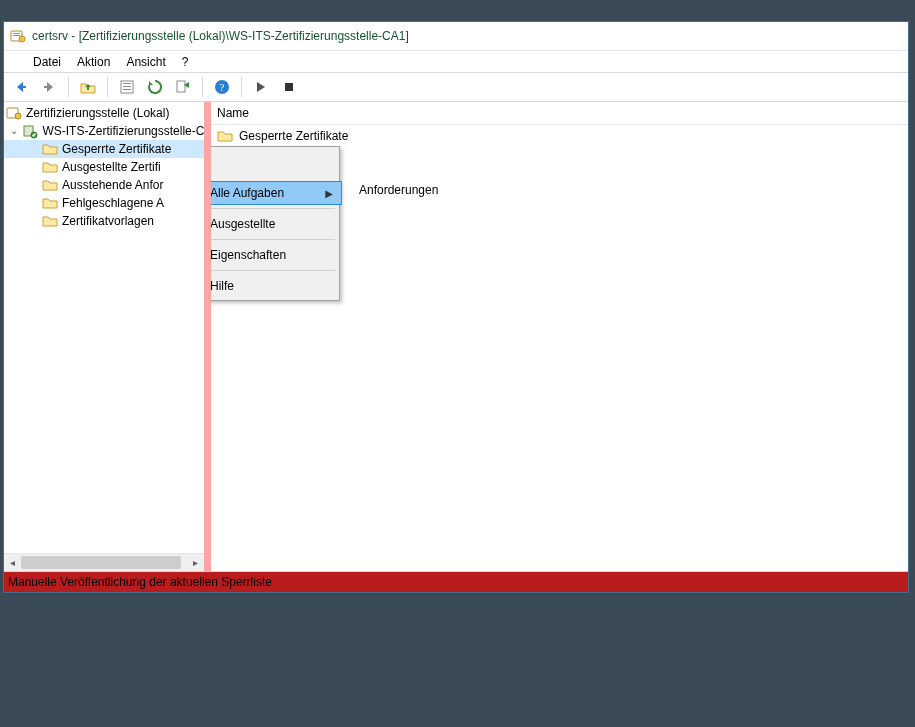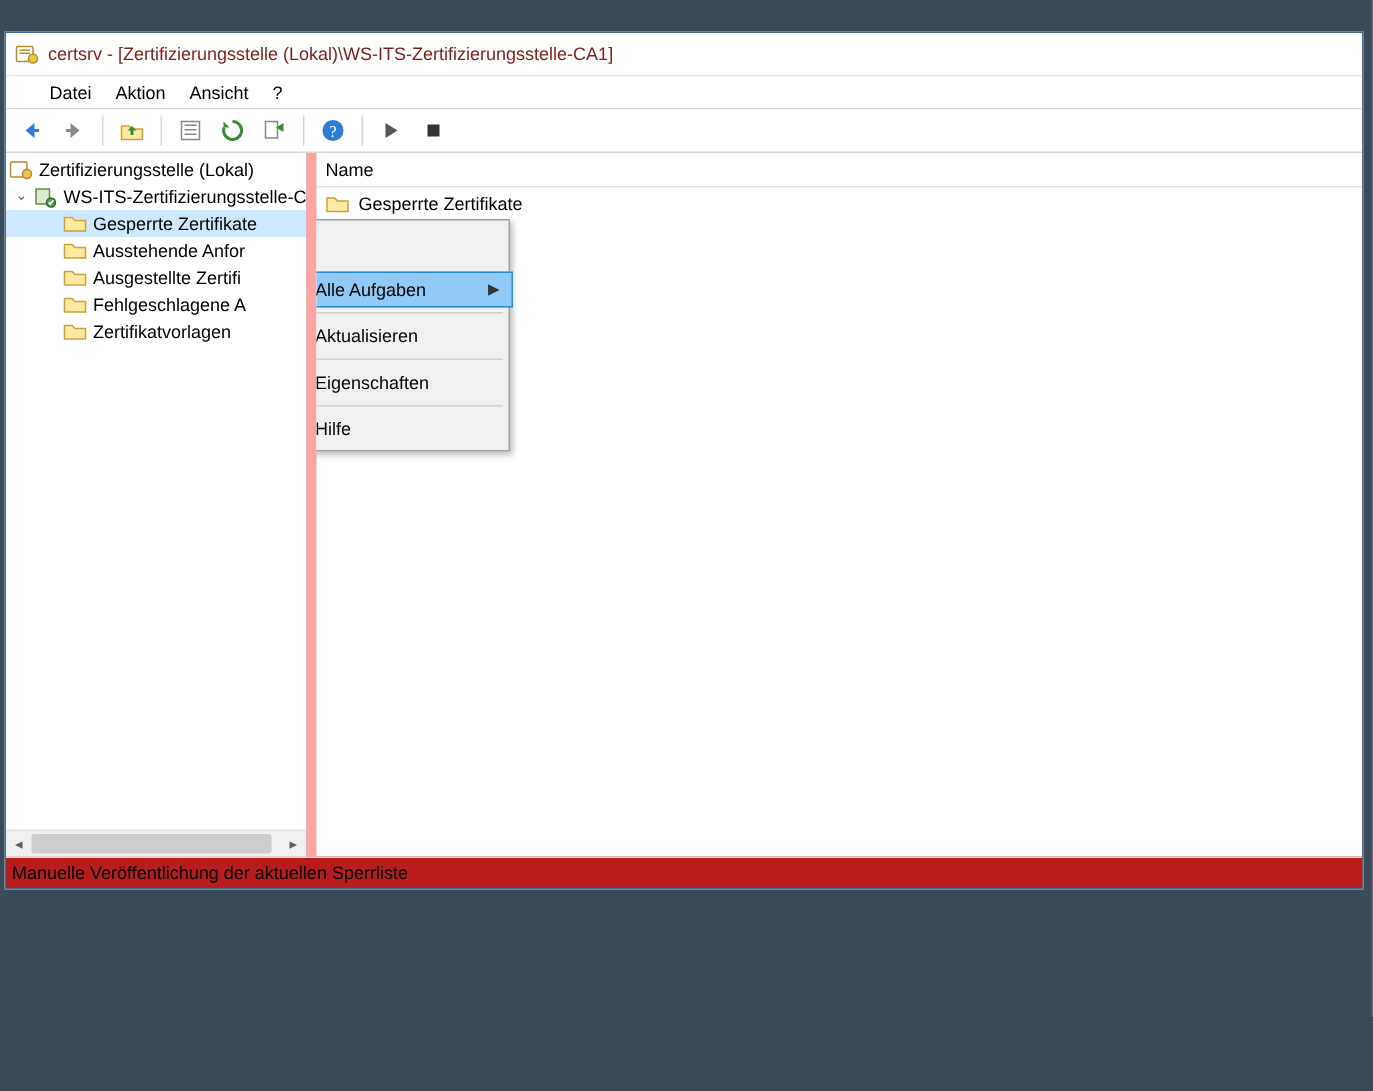--- a/index.html
+++ b/index.html
@@ -30,21 +30,21 @@
     display: flex;
     align-items: center;
     padding: 0 6px;
     gap: 6px;
     border-bottom: 1px solid #e5e5e5;
   }
   .titlebar .app-icon {
     width: 16px; height:16px;
     display: inline-flex; align-items:center; justify-content:center;
   }
-  .titlebar .title { color:#7f1d1d; }
+  .titlebar .title { color:#14532d; }
   .menubar {
     height: 21px;
     background: #fff;
     display: flex;
     align-items: center;
     padding: 0 21px;
     border-bottom: 1px solid #d8d8d8;
   }
   .menubar .item {
     padding: 2px 8px;
@@ -328,29 +328,29 @@
               </svg>
           </span>
           <span class="label">Gesperrte Zertifikate</span>
         </div>
         <div class="tree-row ind2">
           <span class="ic">
             <svg width="16" height="16" viewBox="0 0 16 16">
                 <path d="M1 4 h5 l2 2 h7 v7 h-14 z" fill="#ffe9a3" stroke="#caa23a"></path>
               </svg>
           </span>
+          <span class="label">Ausgestellte Zertifi</span>
+        </div>
+        <div class="tree-row ind2">
+          <span class="ic">
+            <svg width="16" height="16" viewBox="0 0 16 16">
+                <path d="M1 4 h5 l2 2 h7 v7 h-14 z" fill="#ffe9a3" stroke="#caa23a"></path>
+              </svg>
+          </span>
           <span class="label">Ausstehende Anfor</span>
-        </div>
-        <div class="tree-row ind2">
-          <span class="ic">
-            <svg width="16" height="16" viewBox="0 0 16 16">
-                <path d="M1 4 h5 l2 2 h7 v7 h-14 z" fill="#ffe9a3" stroke="#caa23a"></path>
-              </svg>
-          </span>
-          <span class="label">Ausgestellte Zertifi</span>
         </div>
         <div class="tree-row ind2">
           <span class="ic">
             <svg width="16" height="16" viewBox="0 0 16 16">
                 <path d="M1 4 h5 l2 2 h7 v7 h-14 z" fill="#ffe9a3" stroke="#caa23a"></path>
               </svg>
           </span>
           <span class="label">Fehlgeschlagene A</span>
         </div>
         <div class="tree-row ind2">
@@ -387,29 +387,32 @@
 
         <div class="list-row" style="padding-left:6px;">
           <span class="ic">
             <svg width="16" height="16" viewBox="0 0 16 16">
                 <path d="M1 4 h5 l2 2 h7 v7 h-14 z" fill="#ffe9a3" stroke="#caa23a"></path>
               </svg>
           </span>
           <span></span>
         </div>
         <div style="height:18px"></div>
+        <div class="list-row" style="padding-left:148px;">
+          <span>Anforderungen</span>
+        </div>
 
         <div class="ctxmenu" style="left:-32px; top:21px; width:155px;">
           <div class="ctxitem highlight">
             <span>Alle Aufgaben</span>
             <span class="arrow-sub">▶</span>
           </div>
           <div class="ctxsep"></div>
           <div class="ctxitem">
-            <span>Aktualisieren</span>
+            <span>Ausgestellte</span>
           </div>
           <div class="ctxsep"></div>
           <div class="ctxitem">
             <span>Eigenschaften</span>
           </div>
           <div class="ctxsep"></div>
           <div class="ctxitem">
             <span>Hilfe</span>
           </div>
 

